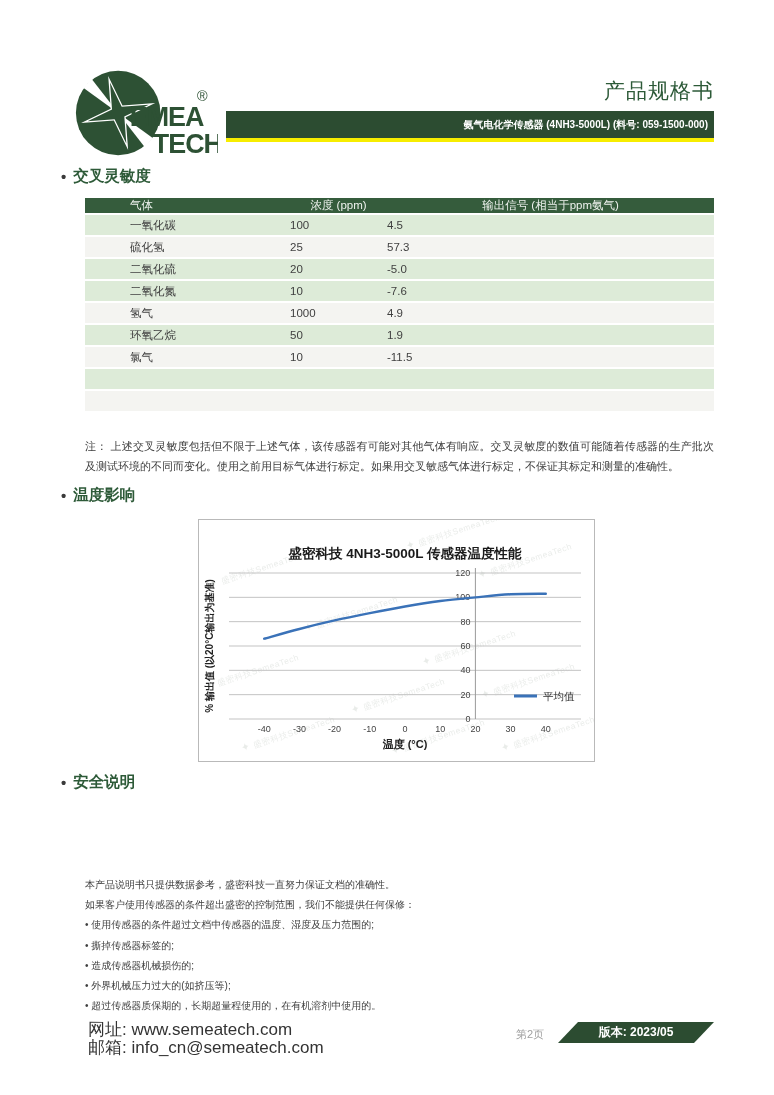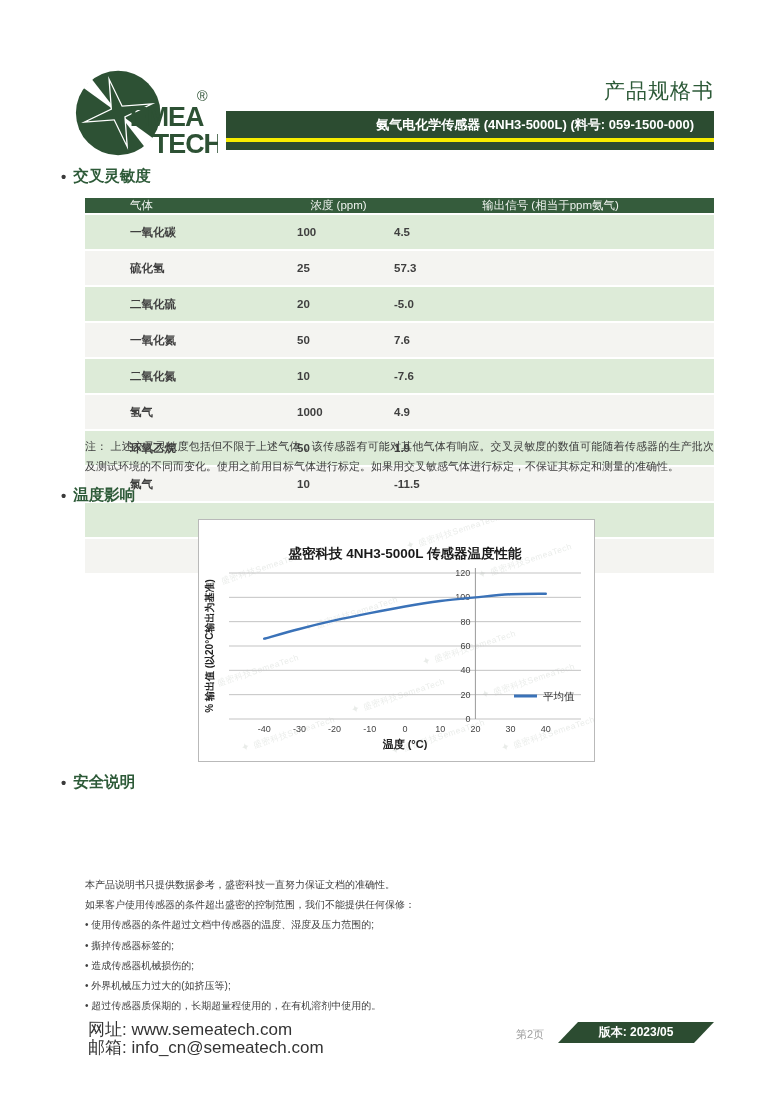--- a/index.html
+++ b/index.html
@@ -7,44 +7,44 @@
     position:relative;width:774px;height:1095px;margin:0 auto;background:#ffffff;
     font-family:"Liberation Sans","DejaVu Sans",sans-serif;color:#3c3c3c;overflow:hidden;
   }
   
   .logo{position:absolute;left:74px;top:64px;width:144px;height:98px;}
   .doc-title{
     position:absolute;top:77px;right:60px;font-size:21px;letter-spacing:1px;
     color:var(--brand-green,#2d5a38);font-weight:500;text-align:center;
   }
   .banner{
-    position:absolute;left:226px;top:111px;width:488px;height:39px;
-    background:var(--banner-green,#2c4c31);color:#ffffff;font-size:13px;font-weight:bold;
-    text-align:right;line-height:27px;padding-right:20px;box-sizing:border-box;
+    position:absolute;left:226px;top:111px;width:488px;height:27px;
+    background:var(--banner-green,#2c4c31);color:#ffffff;font-size:10px;font-weight:bold;
+    text-align:right;line-height:27px;padding-right:6px;box-sizing:border-box;
   }
   .yellow-bar{
     position:absolute;left:226px;top:138px;width:488px;height:4px;
     background:var(--accent-yellow,#f7ed00);
   }
   
   .section-heading{
     position:absolute;left:61px;display:flex;align-items:center;gap:7px;
     font-size:15.5px;font-weight:bold;color:var(--brand-green,#2d5a38);
   }
   .section-heading .bullet{color:#3a3a3a;font-size:15px;line-height:1;}
   
   .xs-table{
     position:absolute;left:85px;top:196px;width:629px;
     border-collapse:separate;border-spacing:0 2px;font-size:11.5px;
   }
   .xs-table th{
     background:var(--table-header-green,#355c3c);color:#eef2ee;font-weight:normal;
     height:15px;padding:0;
   }
-  .xs-table td{height:20px;padding:7px;color:#3f3f3f;font-weight:bold;}
+  .xs-table td{height:20px;padding:0;color:#3f3f3f;}
   .xs-table .col-gas{text-align:left;padding-left:45px;margin-left:12px;}
   .xs-table .col-c,.xs-table .col-s{}
   .xs-table tr.r-odd td{background:var(--row-green,#ddebd8);}
   .xs-table tr.r-even td{background:var(--row-gray,#f4f4f1);}
   .note{
     position:absolute;left:85px;top:436px;width:629px;font-size:11px;line-height:1.85;
     color:#3c3c3c;text-align:justify;
   }
   
   .chart-box{
@@ -126,25 +126,20 @@
         </tr>
         <tr class="r-even">
           <td class="col-gas">硫化氢</td>
           <td class="col-c">25</td>
           <td class="col-s">57.3</td>
         </tr>
         <tr class="r-odd">
           <td class="col-gas">二氧化硫</td>
           <td class="col-c">20</td>
           <td class="col-s">-5.0</td>
-        </tr>
-        <tr class="r-even">
-          <td class="col-gas">一氧化氮</td>
-          <td class="col-c">50</td>
-          <td class="col-s">7.6</td>
         </tr>
         <tr class="r-odd">
           <td class="col-gas">二氧化氮</td>
           <td class="col-c">10</td>
           <td class="col-s">-7.6</td>
         </tr>
         <tr class="r-even">
           <td class="col-gas">氢气</td>
           <td class="col-c">1000</td>
           <td class="col-s">4.9</td>

